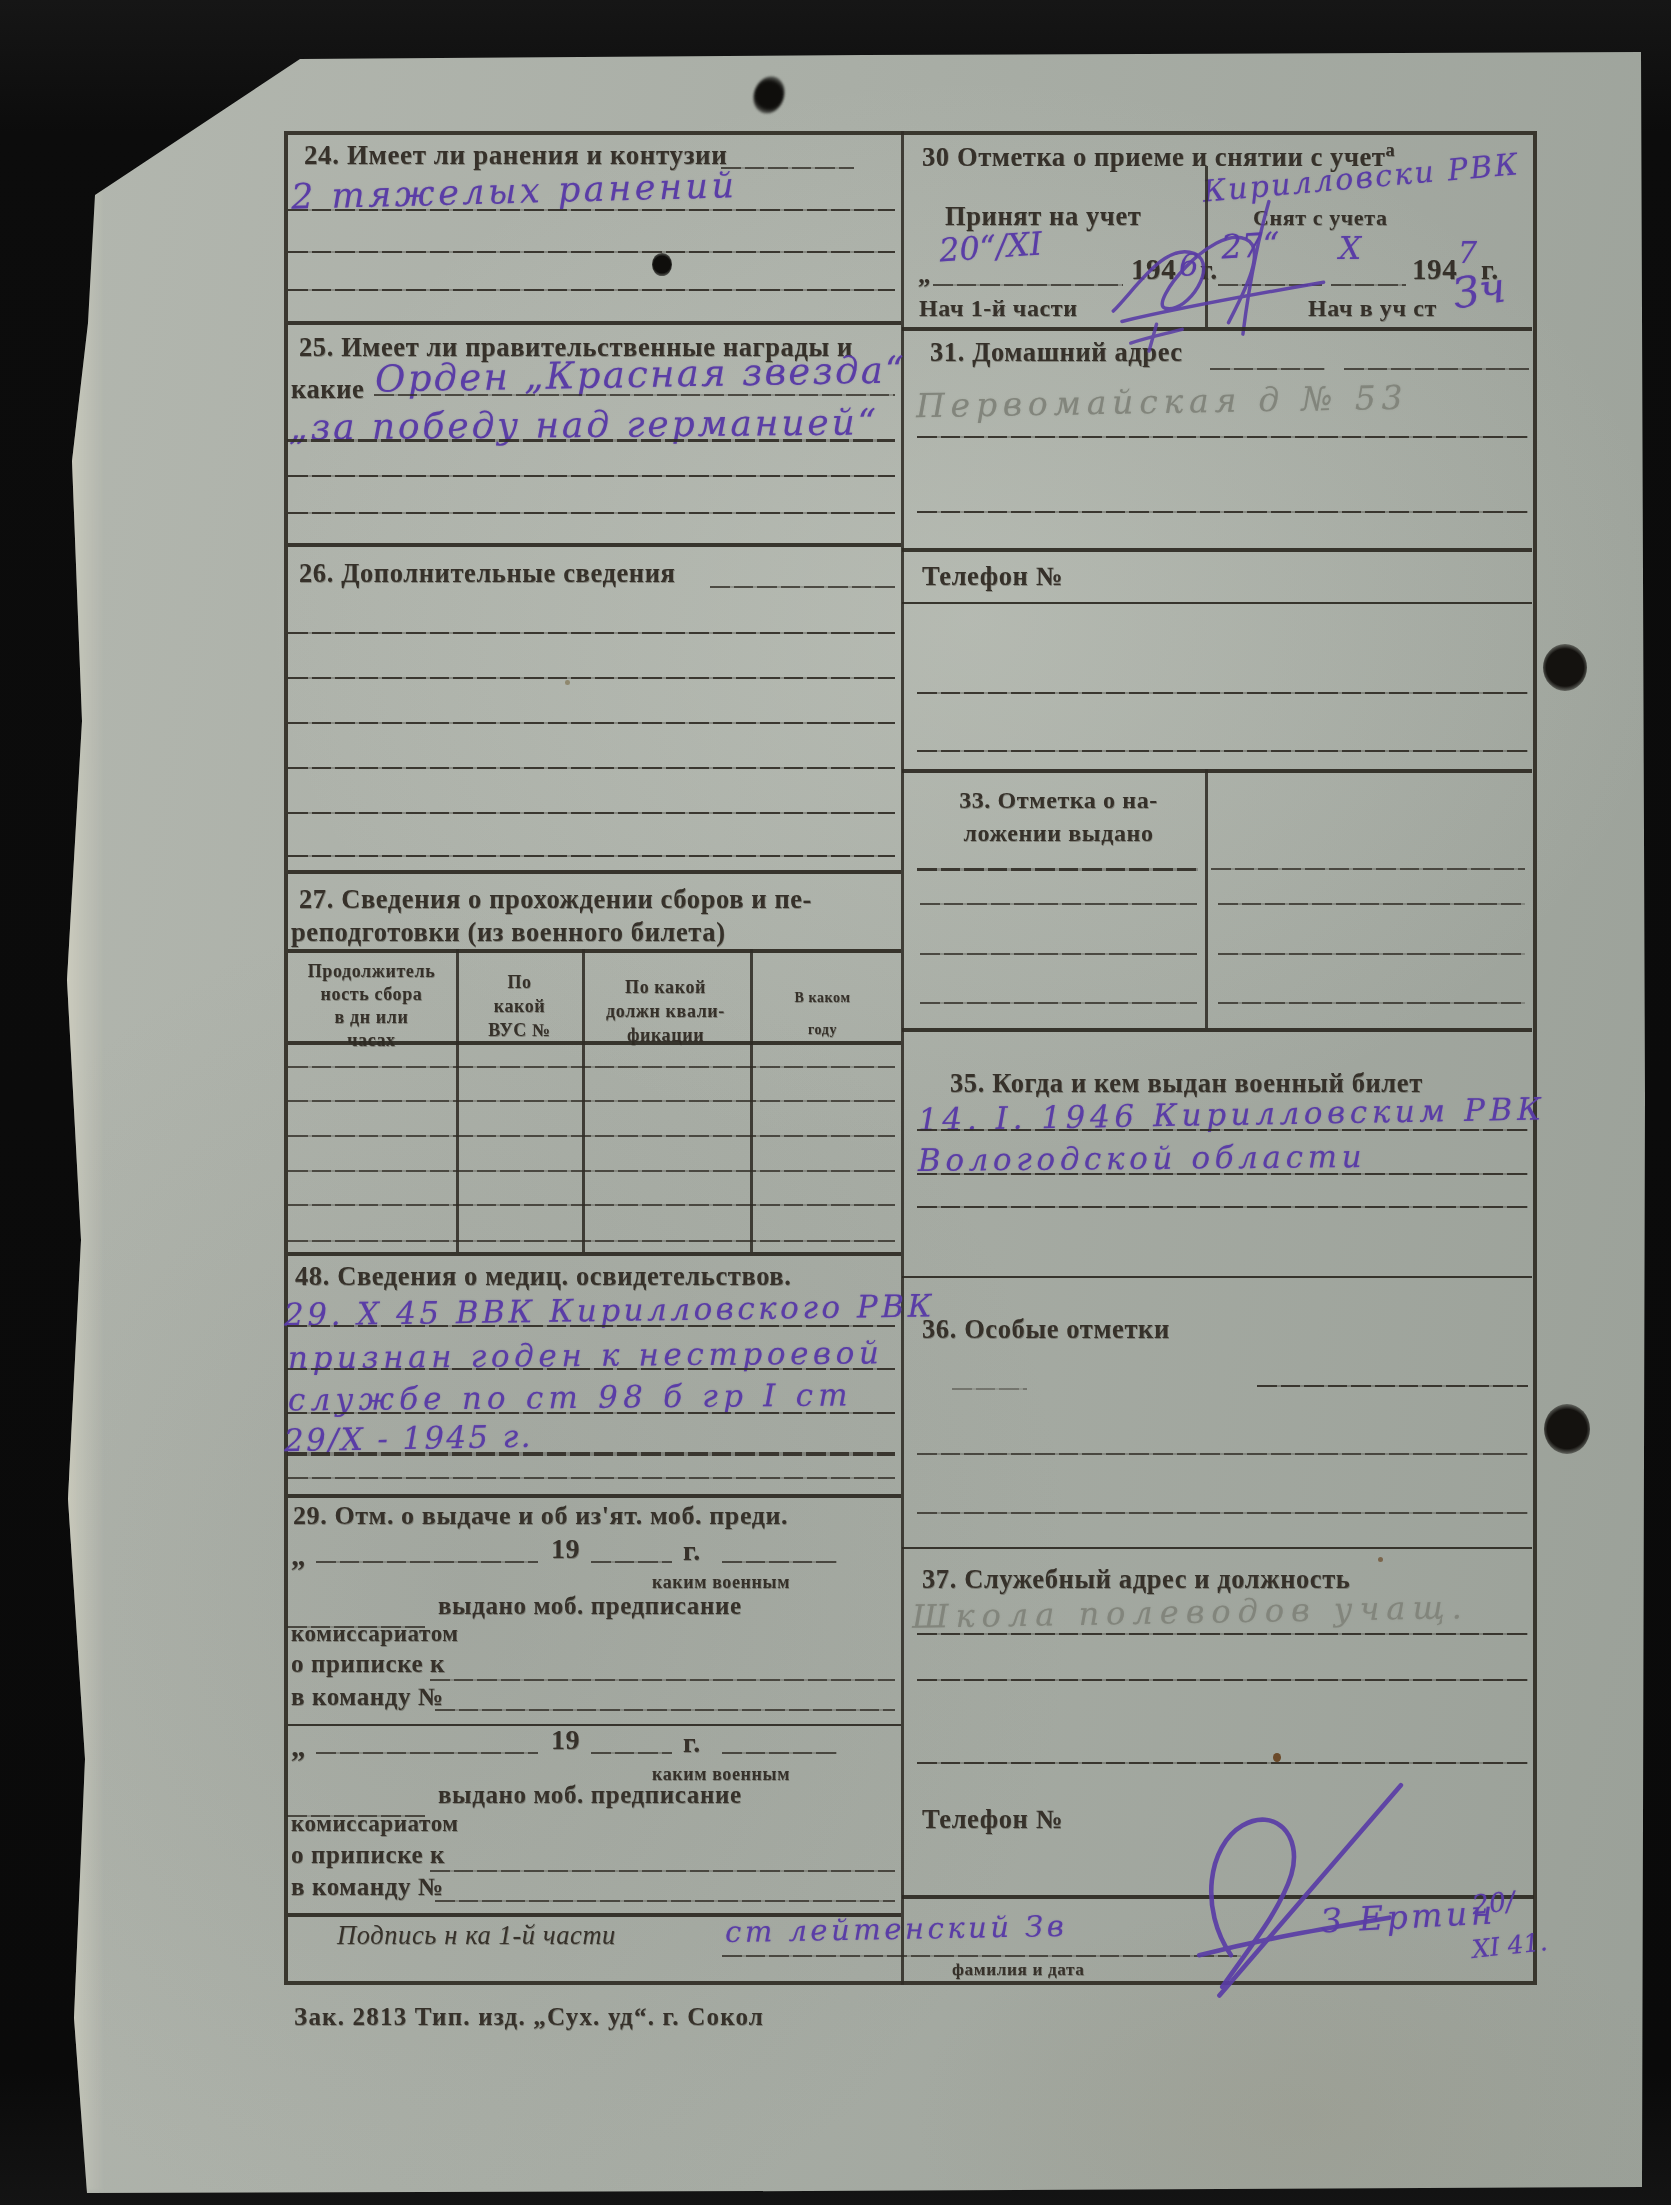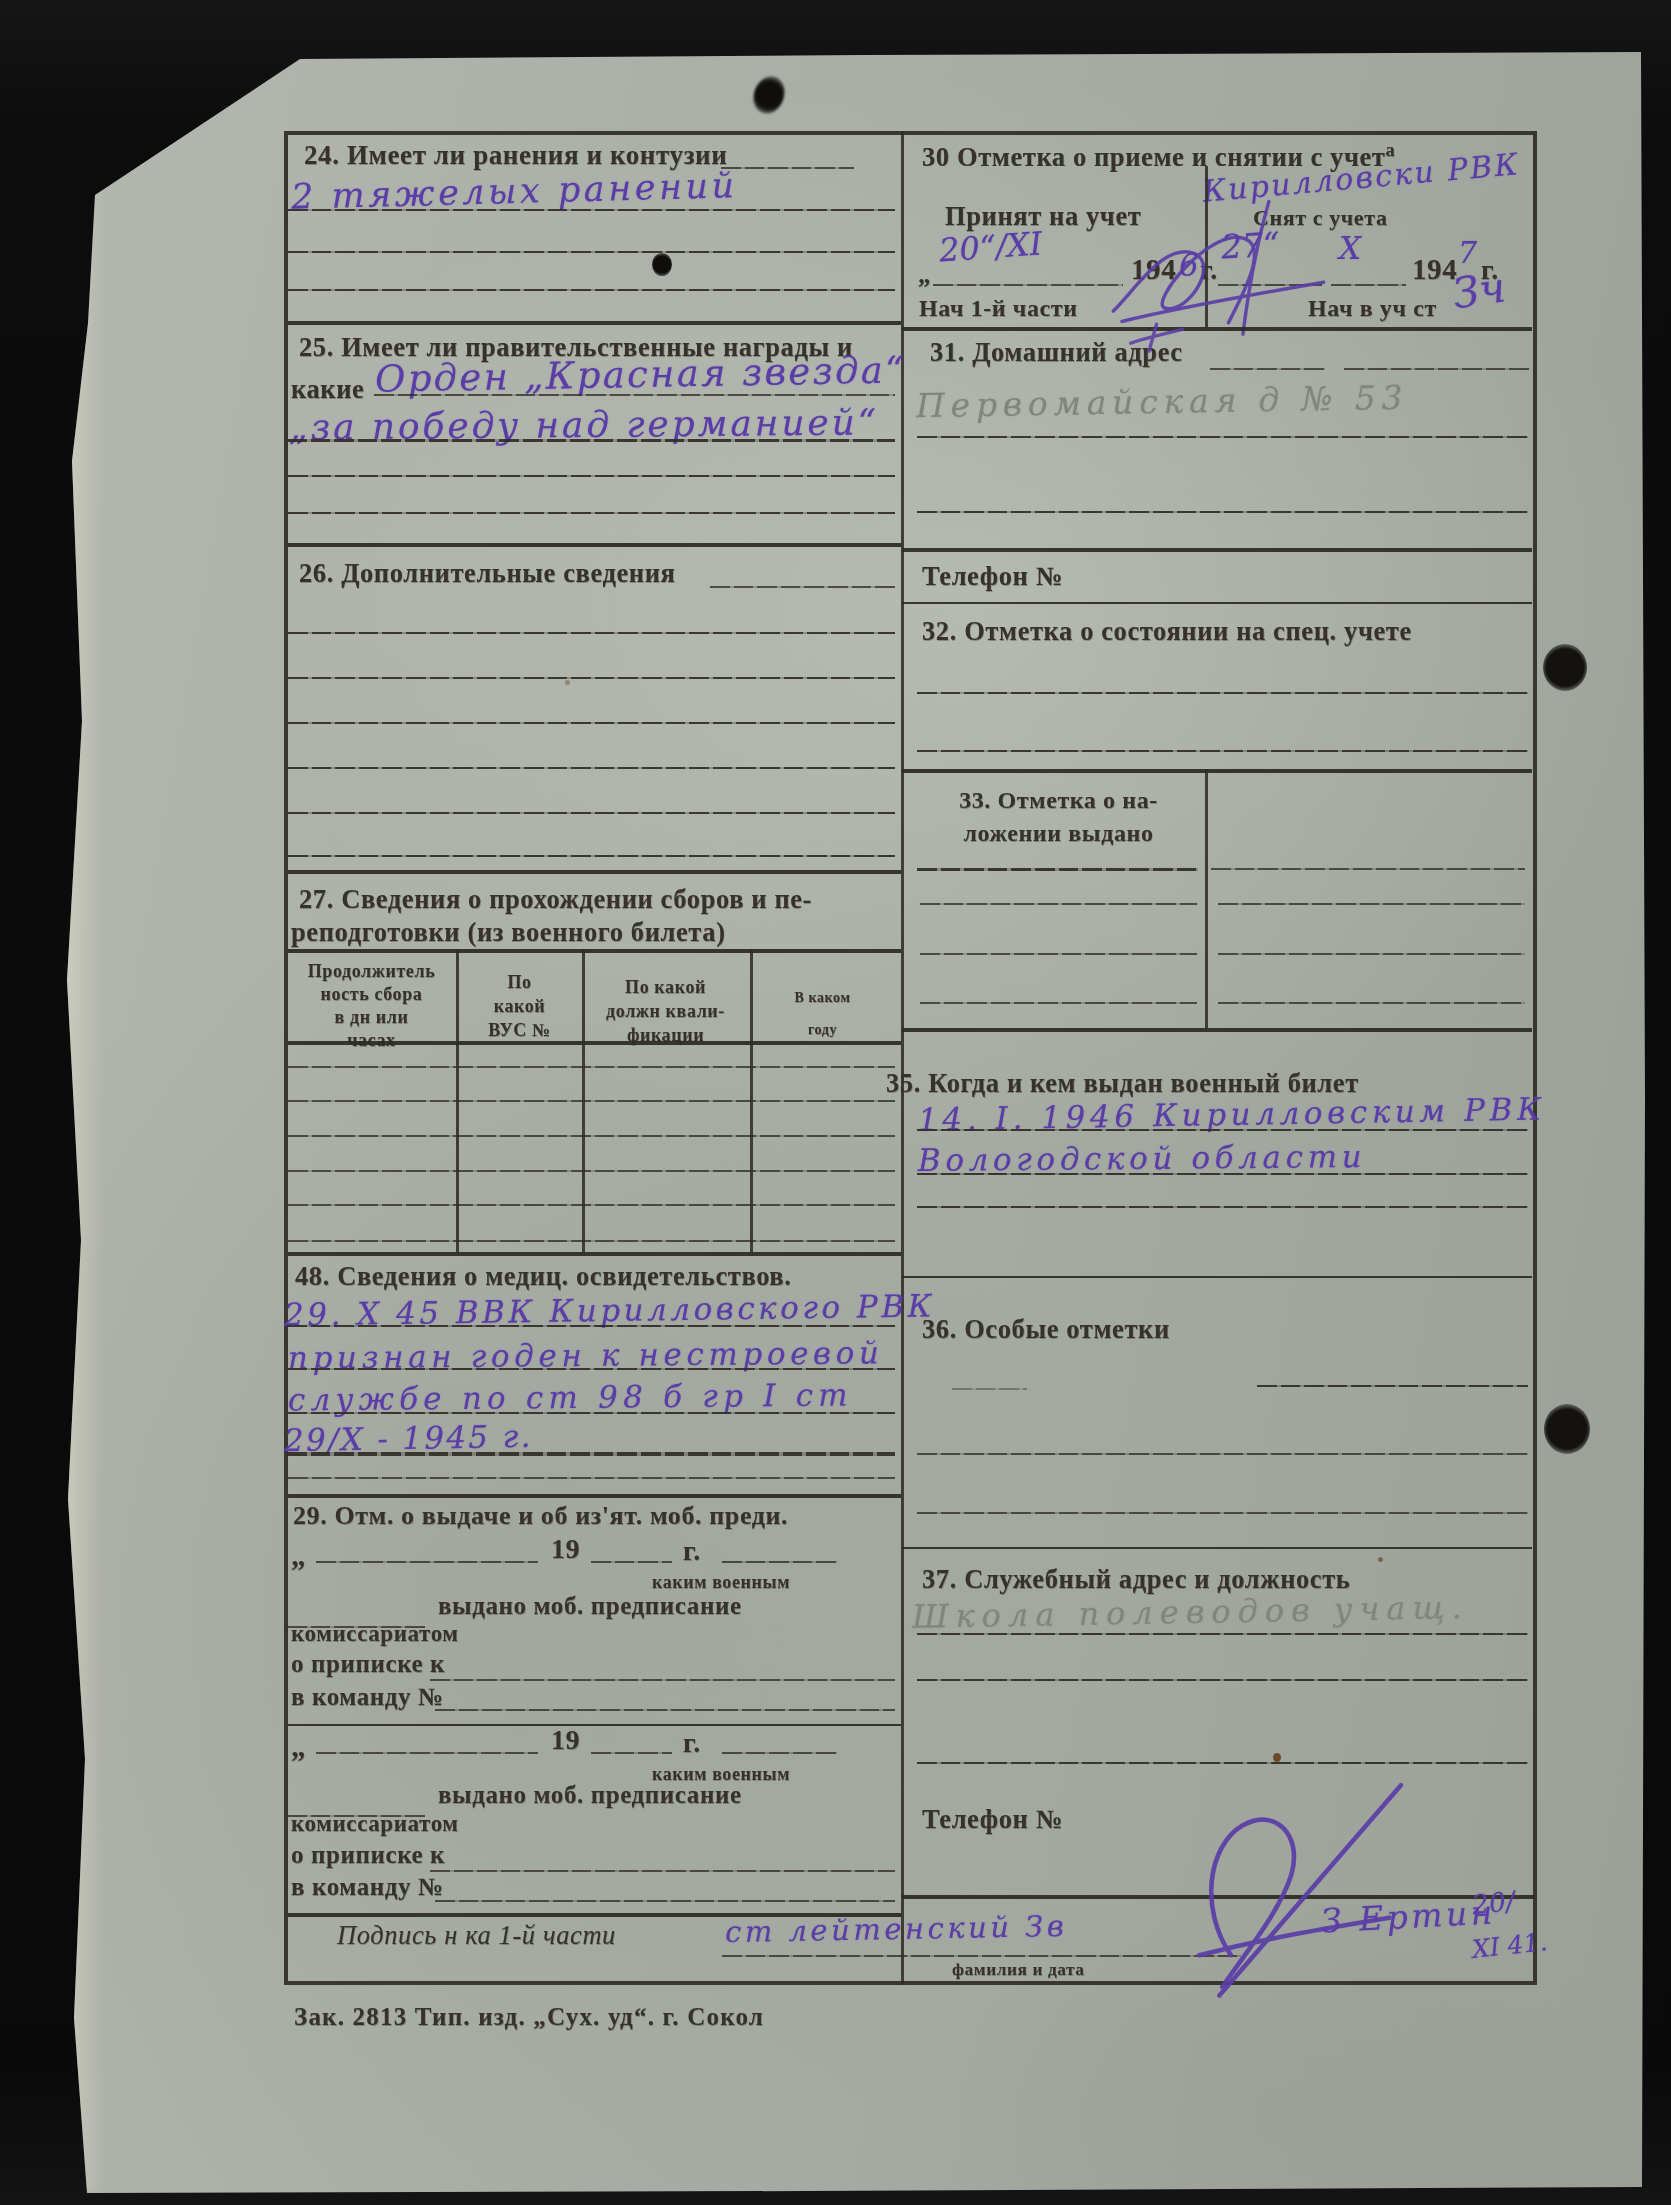--- a/index.html
+++ b/index.html
@@ -189,40 +189,39 @@
   <div class="ln thin" style="left:1210px;top:368px;width:115px;"></div>
   <div class="ln thin" style="left:1344px;top:368px;width:185px;"></div>
   <div class="pc" style="left:916px;top:382px;font-size:33px;letter-spacing:5.8px;transform:rotate(-1deg);">Первомайская д № 53</div>
   <div class="ln" style="left:917px;top:436px;width:611px;"></div>
   <div class="ln" style="left:917px;top:511px;width:611px;"></div>
   <div class="dv" style="left:902px;top:548px;width:630px;"></div>
 
   <div class="t" style="left:922px;top:561px;font-size:26.5px;">Телефон №</div>
   <div class="dv" style="left:902px;top:602px;width:630px;height:2.3px;"></div>
 
-  <div class="t" style="left:922px;top:616px;font-size:26.5px;">32. Отметка о состоянии на спец. учете</div>
   <div class="ln" style="left:917px;top:692px;width:611px;"></div>
   <div class="ln" style="left:917px;top:750px;width:611px;"></div>
   <div class="dv" style="left:902px;top:769px;width:630px;"></div>
 
   <div class="t ctr" style="left:917px;top:784px;width:283px;font-size:24px;white-space:normal;line-height:33px;">
     <span>33. Отметка о на-</span><br><span>ложении выдано</span>
   </div>
   <div class="ln" style="left:917px;top:868px;width:281px;height:2.9px;"></div>
   <div class="ln thin" style="left:1211px;top:868px;width:314px;"></div>
   <div class="vln" style="left:1205px;top:769px;height:259px;"></div>
   <div class="ln thin" style="left:920px;top:903px;width:277px;"></div>
   <div class="ln thin" style="left:1218px;top:903px;width:307px;"></div>
   <div class="ln thin" style="left:920px;top:953px;width:277px;"></div>
   <div class="ln thin" style="left:1218px;top:953px;width:307px;"></div>
   <div class="ln thin" style="left:920px;top:1002px;width:277px;"></div>
   <div class="ln thin" style="left:1218px;top:1002px;width:307px;"></div>
   <div class="dv" style="left:902px;top:1028px;width:630px;"></div>
 
-  <div class="t" style="left:886px;top:1068px;font-size:26.5px;text-align:right;">35. Когда и кем выдан военный билет</div>
+  <div class="t" style="left:950px;top:1068px;font-size:26.5px;text-align:right;">35. Когда и кем выдан военный билет</div>
   <div class="hw" style="left:918px;top:1096px;font-size:31px;letter-spacing:4.6px;transform:rotate(-1deg);">14. I. 1946 Кирилловским РВК</div>
   <div class="ln" style="left:917px;top:1129px;width:611px;"></div>
   <div class="hw" style="left:918px;top:1140px;font-size:31px;letter-spacing:4.6px;transform:rotate(-0.5deg);">Вологодской области</div>
   <div class="ln" style="left:917px;top:1173px;width:611px;"></div>
   <div class="ln" style="left:917px;top:1206px;width:611px;"></div>
   <div class="dv" style="left:902px;top:1276px;width:630px;height:2.3px;"></div>
 
   <div class="t" style="left:922px;top:1314px;font-size:26.5px;">36. Особые отметки</div>
   <div class="ln thin" style="left:952px;top:1388px;width:75px;opacity:.45;"></div>
   <div class="ln" style="left:1257px;top:1385px;width:271px;"></div>

